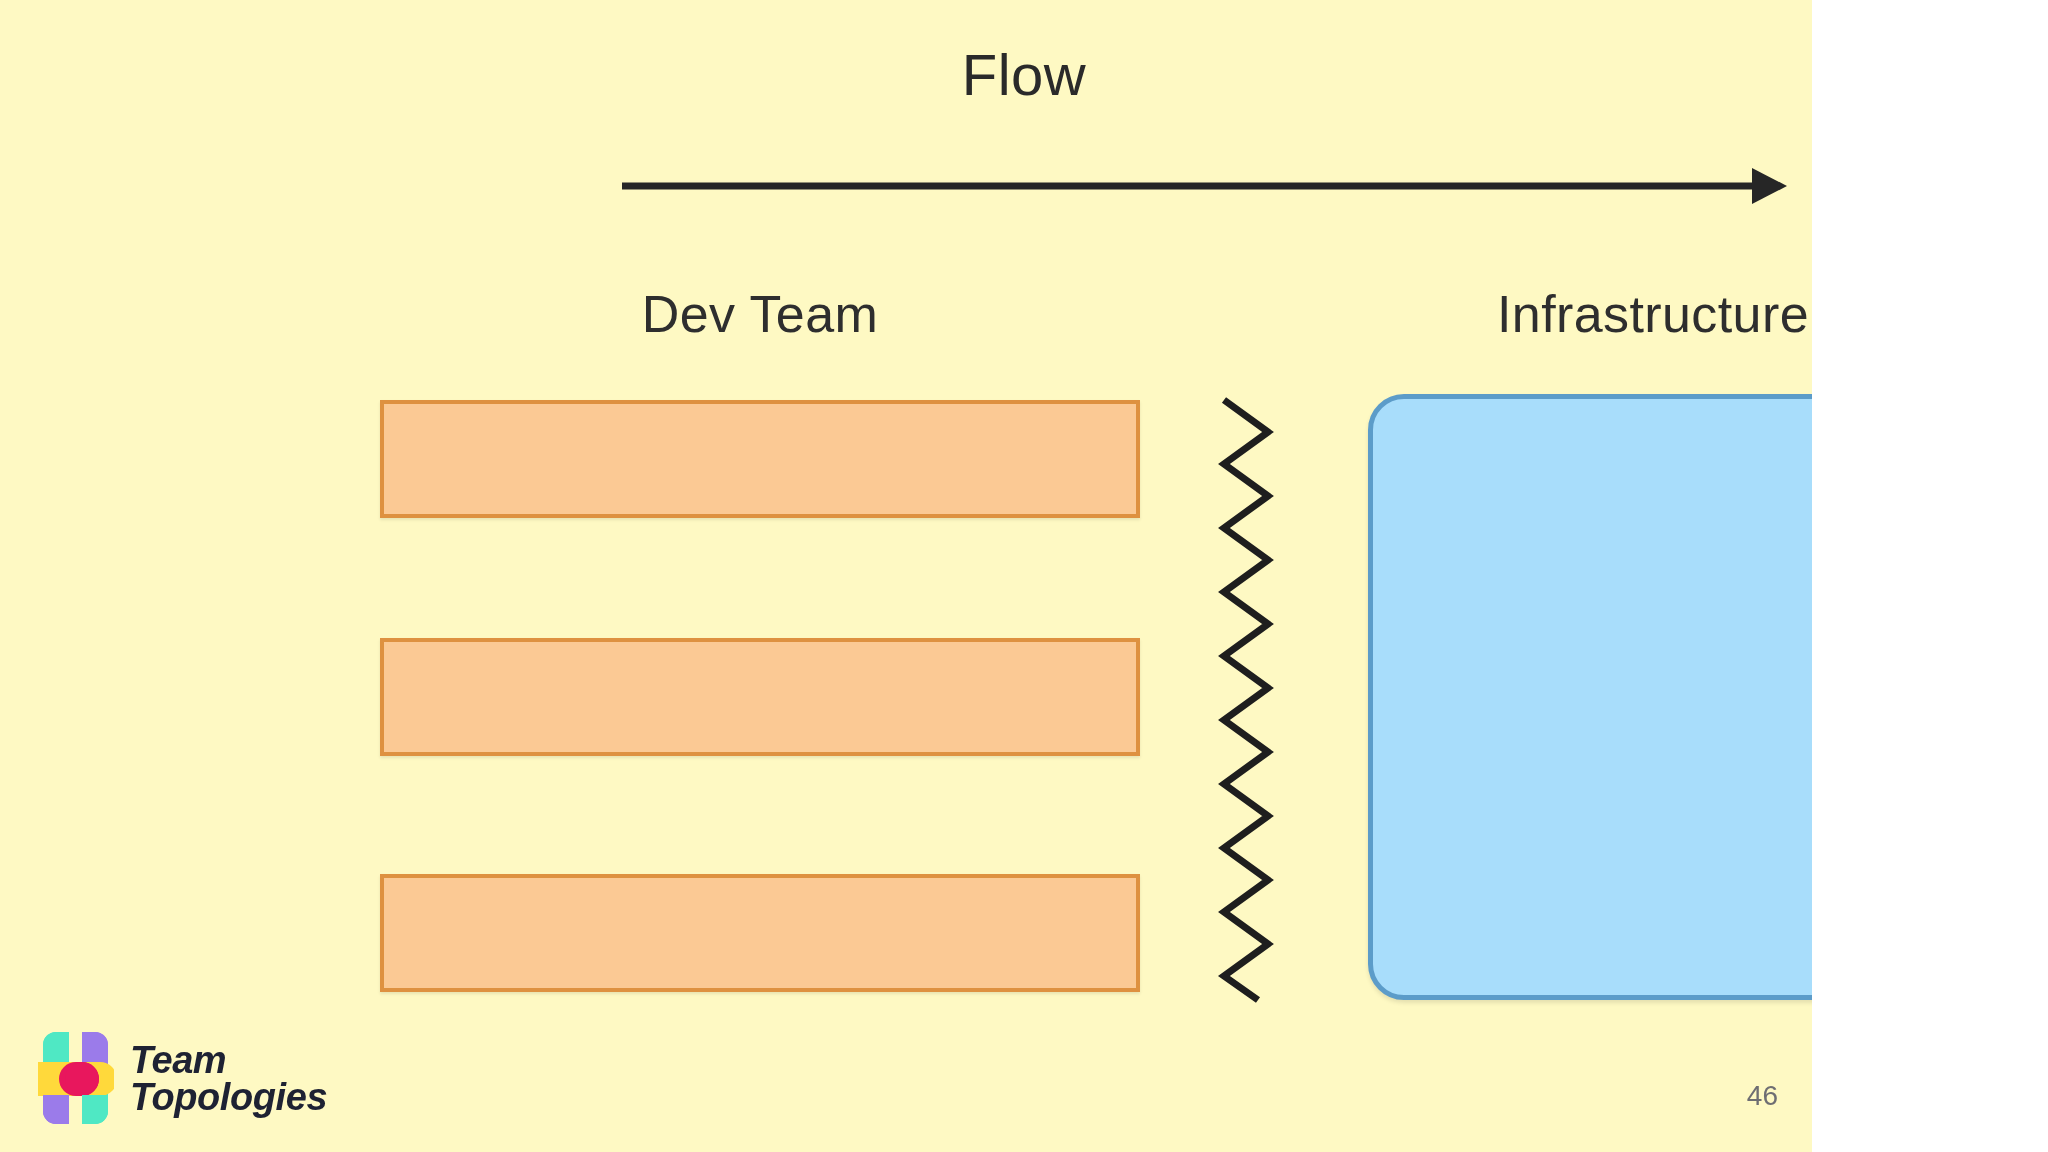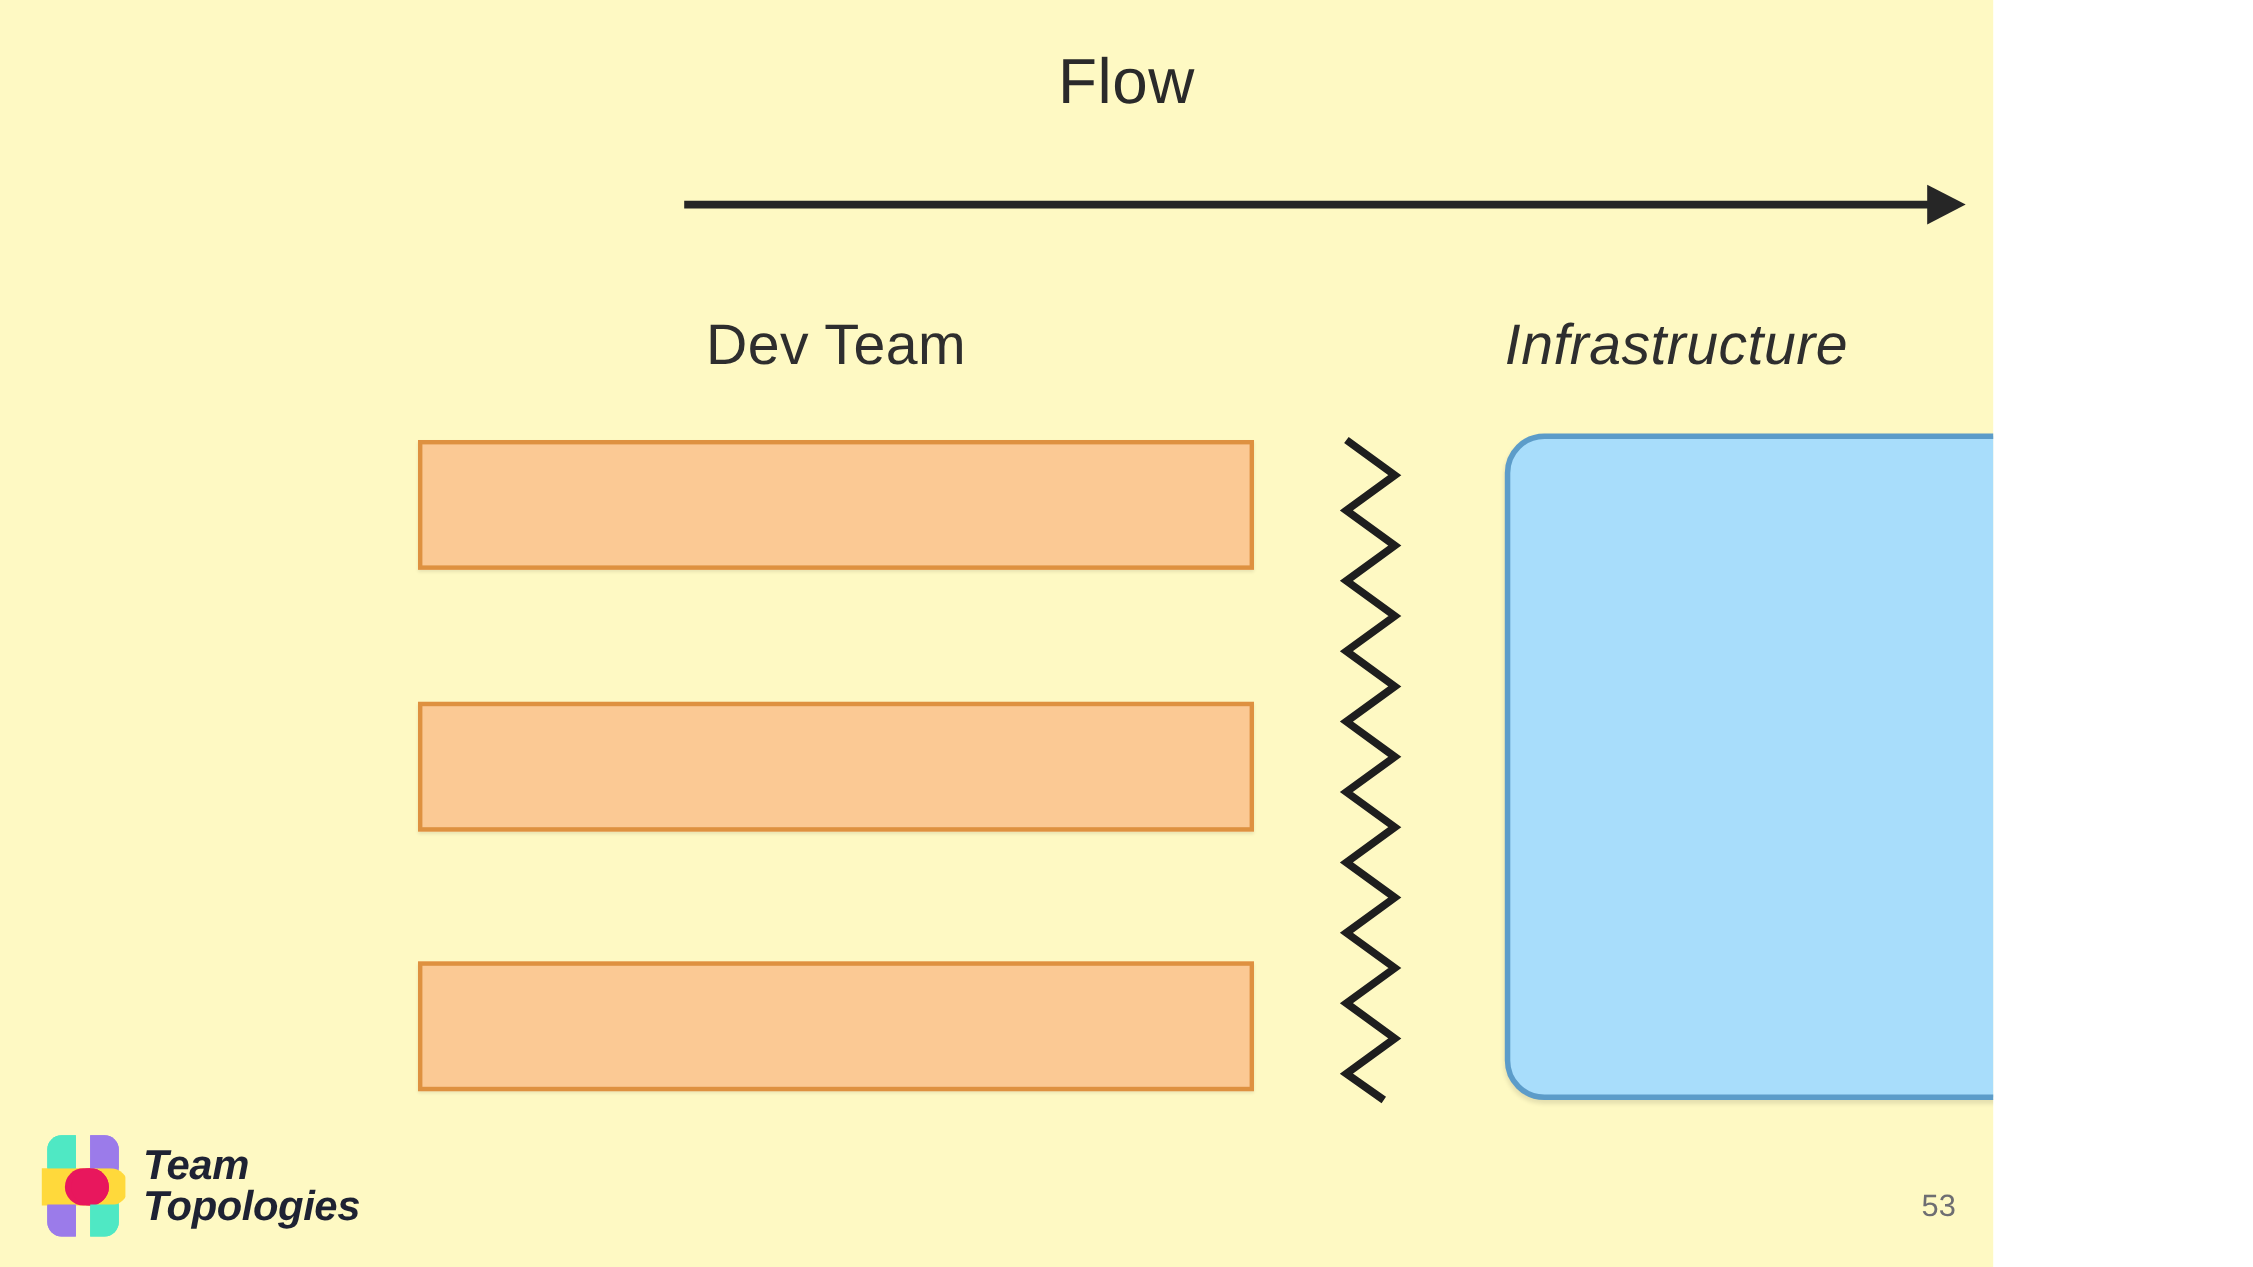--- a/index.html
+++ b/index.html
@@ -55,21 +55,21 @@
   #dev-teams-heading {
     left: 380px;
     top: 288px;
     width: 760px;
     text-align: center;
   }
   #infrastructure-heading {
     left: 1368px;
     top: 288px;
     width: 570px;
-    font-style: italic;
+    text-align: center;
   }
 
   
   .team-bar {
     position: absolute;
     left: 380px;
     width: 752px;
     height: 110px;
     background: #FBC994;
     border: 4px solid #DE9140;
@@ -206,15 +206,15 @@
       <path d="M5,68 h26 v29 h-13 a13,13 0 0 1 -13,-13 z" fill="#9B7BEA"></path>
       <path d="M44,5 h13 a13,13 0 0 1 13,13 v17 h-26 z" fill="#9B7BEA"></path>
       <path d="M44,68 h26 v16 a13,13 0 0 1 -13,13 h-13 z" fill="#4FE8C4"></path>
     </svg>
     <div id="tt-wordmark">
       <span class="tt-word">Team</span>
       <span class="tt-word">Topologies</span>
     </div>
   </div>
 
-  <div id="page-number">53</div>
+  <div id="page-number">46</div>
 
 </div>
 
 </body></html>

